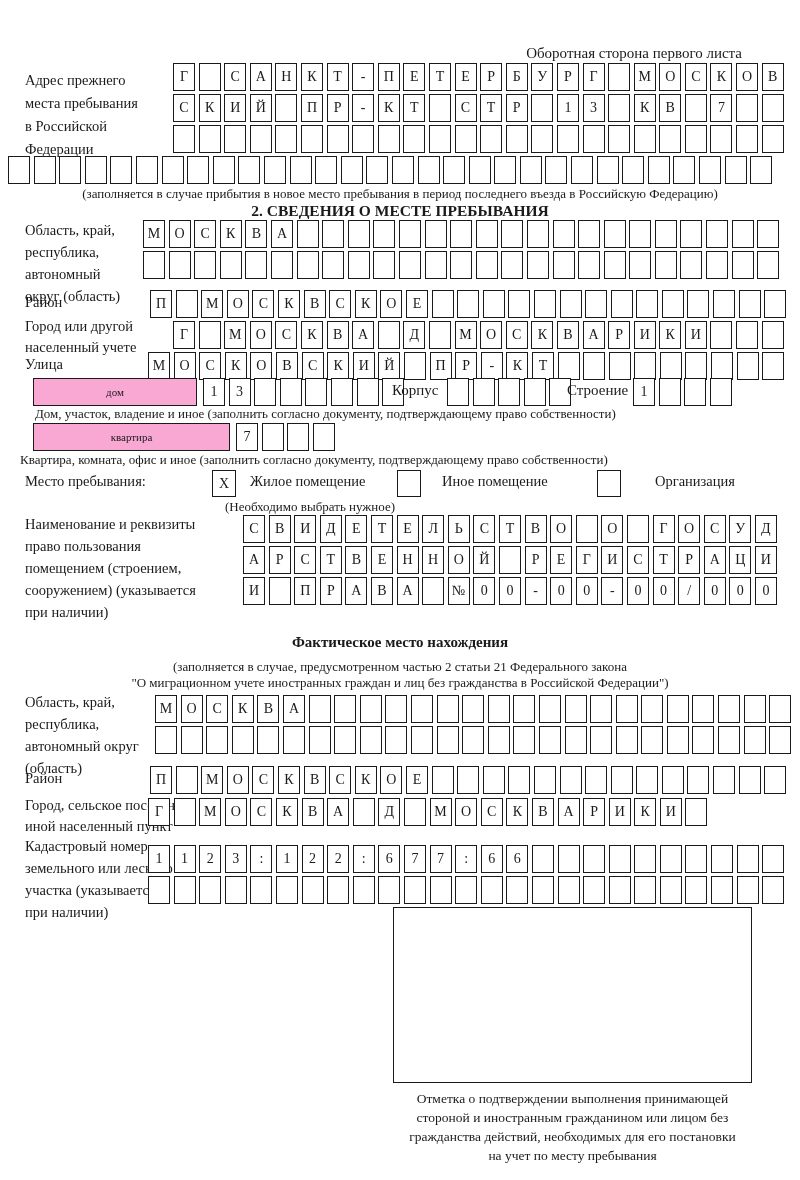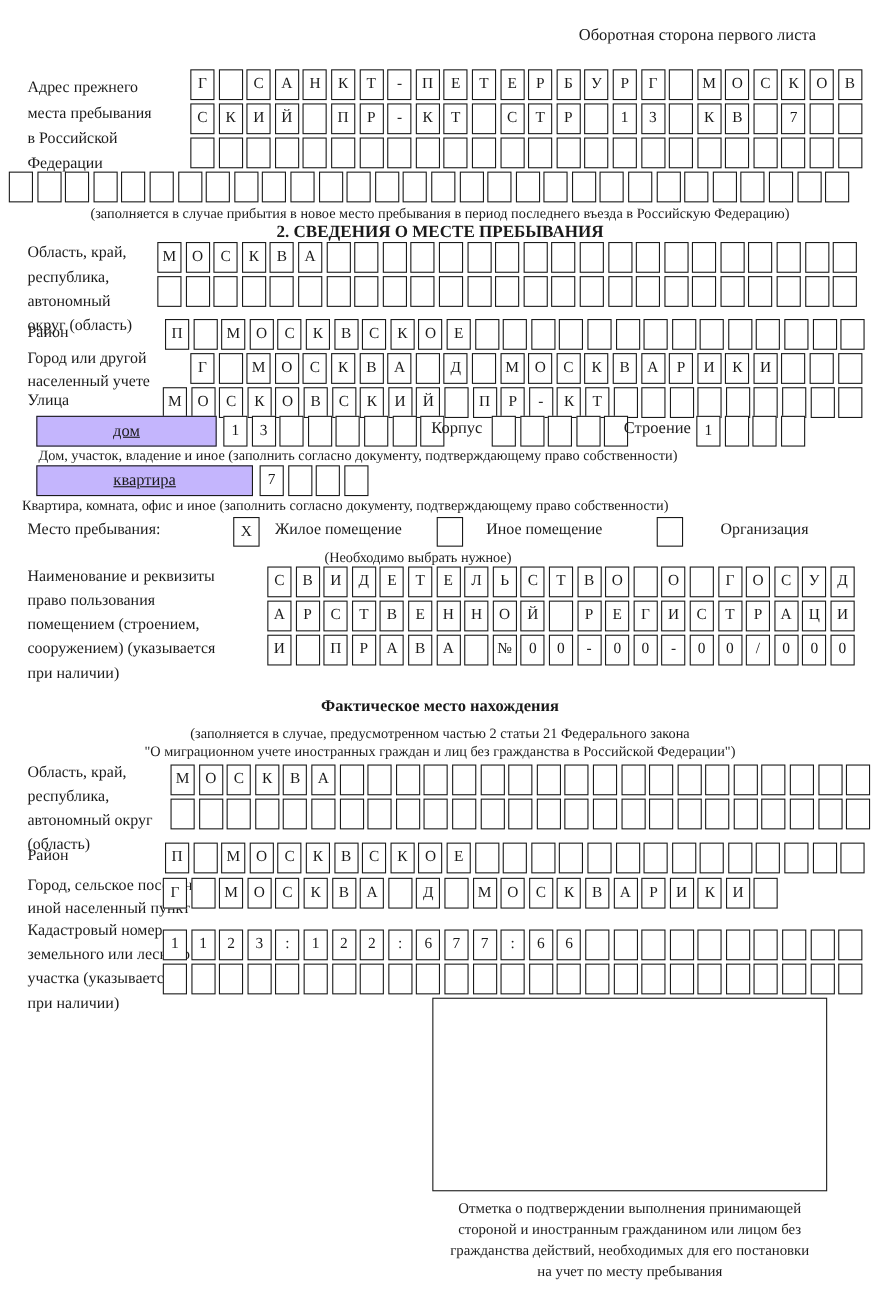--- a/index.html
+++ b/index.html
@@ -1,23 +1,23 @@
 <!DOCTYPE html>
 <html><head>
 <meta charset="utf-8">
 <style>
   html,body{margin:0;padding:0;background:#ffffff;}
   body{width:800px;height:1180px;position:relative;font-family:"Liberation Serif",serif;color:#1a1a1a;}
-  .abs{position:absolute;}
+  .abs{position:absolute;margin-top:21px;}
   .cellrow{position:absolute;display:flex;}
   .cell{box-sizing:border-box;flex:0 0 auto;width:22px;height:28px;border:1.7px solid #1a1a1a;
         margin-right:3.6px;display:flex;align-items:center;justify-content:center;
         font-size:14px;line-height:1;background:#fff;}
   .widebox{box-sizing:border-box;position:absolute;height:28px;border:1.7px solid #1a1a1a;
-        display:flex;align-items:center;justify-content:center;font-size:15px;background:#c4b5fd;text-decoration:underline;}
+        display:flex;align-items:center;justify-content:center;font-size:11px;background:#f9a8d4;}
   .chk{box-sizing:border-box;position:absolute;width:24px;height:27px;border:1.7px solid #1a1a1a;
         display:flex;align-items:center;justify-content:center;font-size:14px;background:#fff;}
   .label{position:absolute;font-size:14.5px;}
   .caption{position:absolute;font-size:13px;}
   .center{left:0;width:800px;text-align:center;}
   .title{position:absolute;font-weight:bold;font-size:15.5px;}
   .stampbox{box-sizing:border-box;position:absolute;border:1.8px solid #1a1a1a;background:#fff;}
 </style>
 </head>
 <body>
@@ -331,21 +331,21 @@
   </div>
 <div class="caption" style="left:20px;top:452px;">Квартира, комната, офис и иное (заполнить согласно документу, подтверждающему право собственности)</div>
 
 <div class="label" style="left:25px;top:473px;">Место пребывания:</div>
 <div class="chk" style="left:212px;top:470px;">X</div>
 <div class="label" style="left:250px;top:473px;">Жилое помещение</div>
 <div class="chk" style="left:397px;top:470px;"></div>
 <div class="label" style="left:442px;top:473px;">Иное помещение</div>
 <div class="chk" style="left:597px;top:470px;"></div>
 <div class="label" style="left:655px;top:473px;">Организация</div>
-<div class="caption" style="left:225px;top:499px;width:240px;text-align:right;">(Необходимо выбрать нужное)</div>
+<div class="caption" style="left:225px;top:499px;width:240px;text-align:left;">(Необходимо выбрать нужное)</div>
 
 <div class="label" style="left:25px;top:513px;line-height:22px;">
     <div>Наименование и реквизиты</div>
     <div>право пользования</div>
     <div>помещением (строением,</div>
     <div>сооружением) (указывается</div>
     <div>при наличии)</div>
   </div>
 <div class="cellrow" style="left:243px;top:515px;">
     <span class="cell">С</span>

